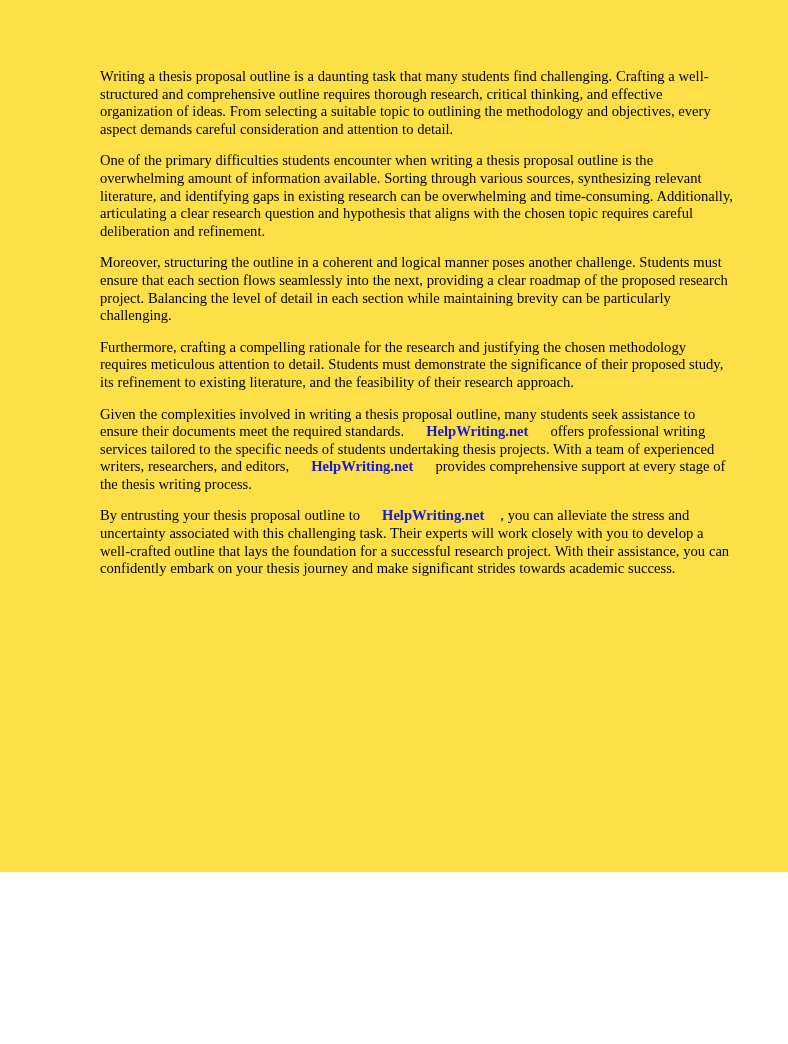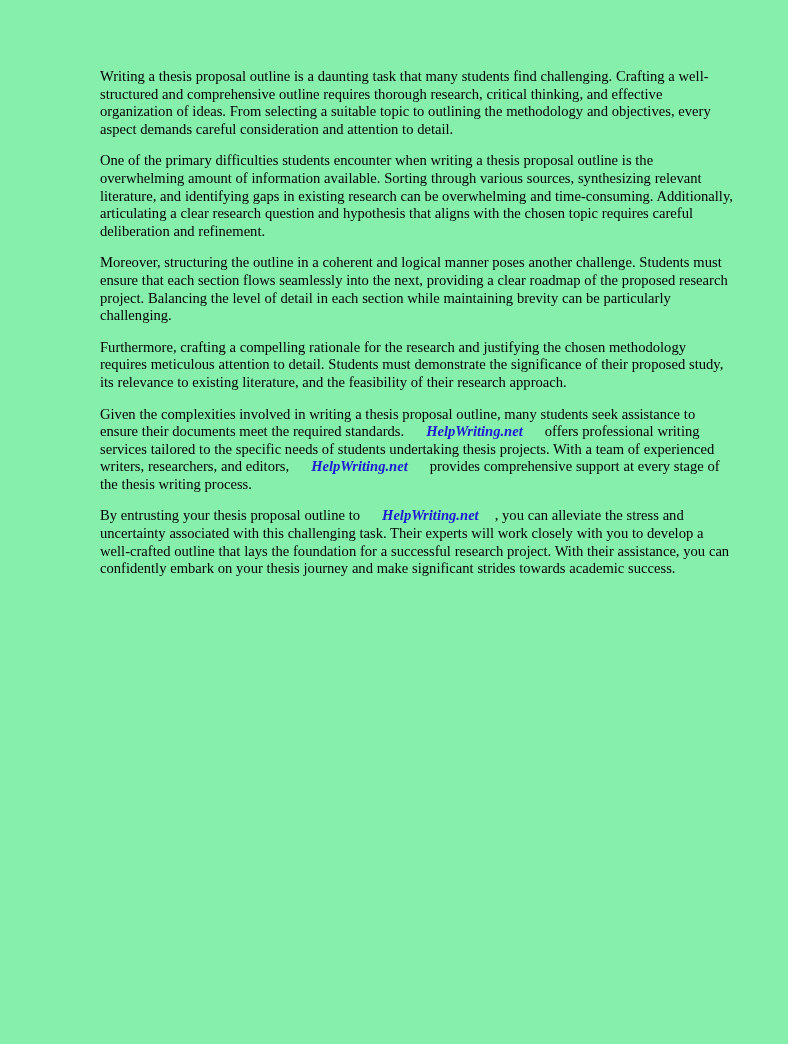--- a/index.html
+++ b/index.html
@@ -12,22 +12,22 @@
     width: 788px;
     height: 1044px;
     overflow: hidden;
     font-family: "Liberation Serif", "DejaVu Serif", serif;
     color: #000000;
     -webkit-font-smoothing: antialiased;
   }
   .page {
     position: relative;
     width: 788px;
-    height: 1044px;
-    background: #86efac;
+    height: 872px;
+    background: #fde047;
     box-sizing: border-box;
   }
   .content {
     position: absolute;
     left: 100px;
     top: 68px;
     width: 633px;
   }
   p.para {
     margin: 0 0 14px 0;
@@ -38,21 +38,20 @@
     word-spacing: 0.1px;
   }
   p.para:last-child {
     margin-bottom: 16px;
   }
   a.promo-link {
     color: #1a1ad2;
     font-weight: bold;
     text-decoration: none;
     white-space: nowrap;
-    font-style: italic;
   }
   .gap-pre {
     display: inline-block;
     width: 22px;
   }
   .gap-post {
     display: inline-block;
     width: 22px;
   }
   .gap-post-sm {
@@ -65,20 +64,20 @@
 
 <div class="page">
   <div class="content">
 
     <p class="para">Writing a thesis proposal outline is a daunting task that many students find challenging. Crafting a well-structured and comprehensive outline requires thorough research, critical thinking, and effective organization of ideas. From selecting a suitable topic to outlining the methodology and objectives, every aspect demands careful consideration and attention to detail.</p>
 
     <p class="para">One of the primary difficulties students encounter when writing a thesis proposal outline is the overwhelming amount of information available. Sorting through various sources, synthesizing relevant literature, and identifying gaps in existing research can be overwhelming and time-consuming. Additionally, articulating a clear research question and hypothesis that aligns with the chosen topic requires careful deliberation and refinement.</p>
 
     <p class="para">Moreover, structuring the outline in a coherent and logical manner poses another challenge. Students must ensure that each section flows seamlessly into the next, providing a clear roadmap of the proposed research project. Balancing the level of detail in each section while maintaining brevity can be particularly challenging.</p>
 
-    <p class="para">Furthermore, crafting a compelling rationale for the research and justifying the chosen methodology requires meticulous attention to detail. Students must demonstrate the significance of their proposed study, its relevance to existing literature, and the feasibility of their research approach.</p>
+    <p class="para">Furthermore, crafting a compelling rationale for the research and justifying the chosen methodology requires meticulous attention to detail. Students must demonstrate the significance of their proposed study, its refinement to existing literature, and the feasibility of their research approach.</p>
 
     <p class="para"><span>Given the complexities involved in writing a thesis proposal outline, many students seek assistance to ensure their documents meet the required standards.</span><span class="gap-pre"></span><a class="promo-link" href="#">HelpWriting.net</a><span class="gap-post"></span><span>offers professional writing services tailored to the specific needs of students undertaking thesis projects. With a team of experienced writers, researchers, and editors,</span><span class="gap-pre"></span><a class="promo-link" href="#">HelpWriting.net</a><span class="gap-post"></span><span>provides comprehensive support at every stage of the thesis writing process.</span></p>
 
     <p class="para"><span>By entrusting your thesis proposal outline to</span><span class="gap-pre"></span><a class="promo-link" href="#">HelpWriting.net</a><span class="gap-post-sm"></span><span>, you can alleviate the stress and uncertainty associated with this challenging task. Their experts will work closely with you to develop a well-crafted outline that lays the foundation for a successful research project. With their assistance, you can confidently embark on your thesis journey and make significant strides towards academic success.</span></p>
 
   </div>
 </div>
 
 </body></html>

